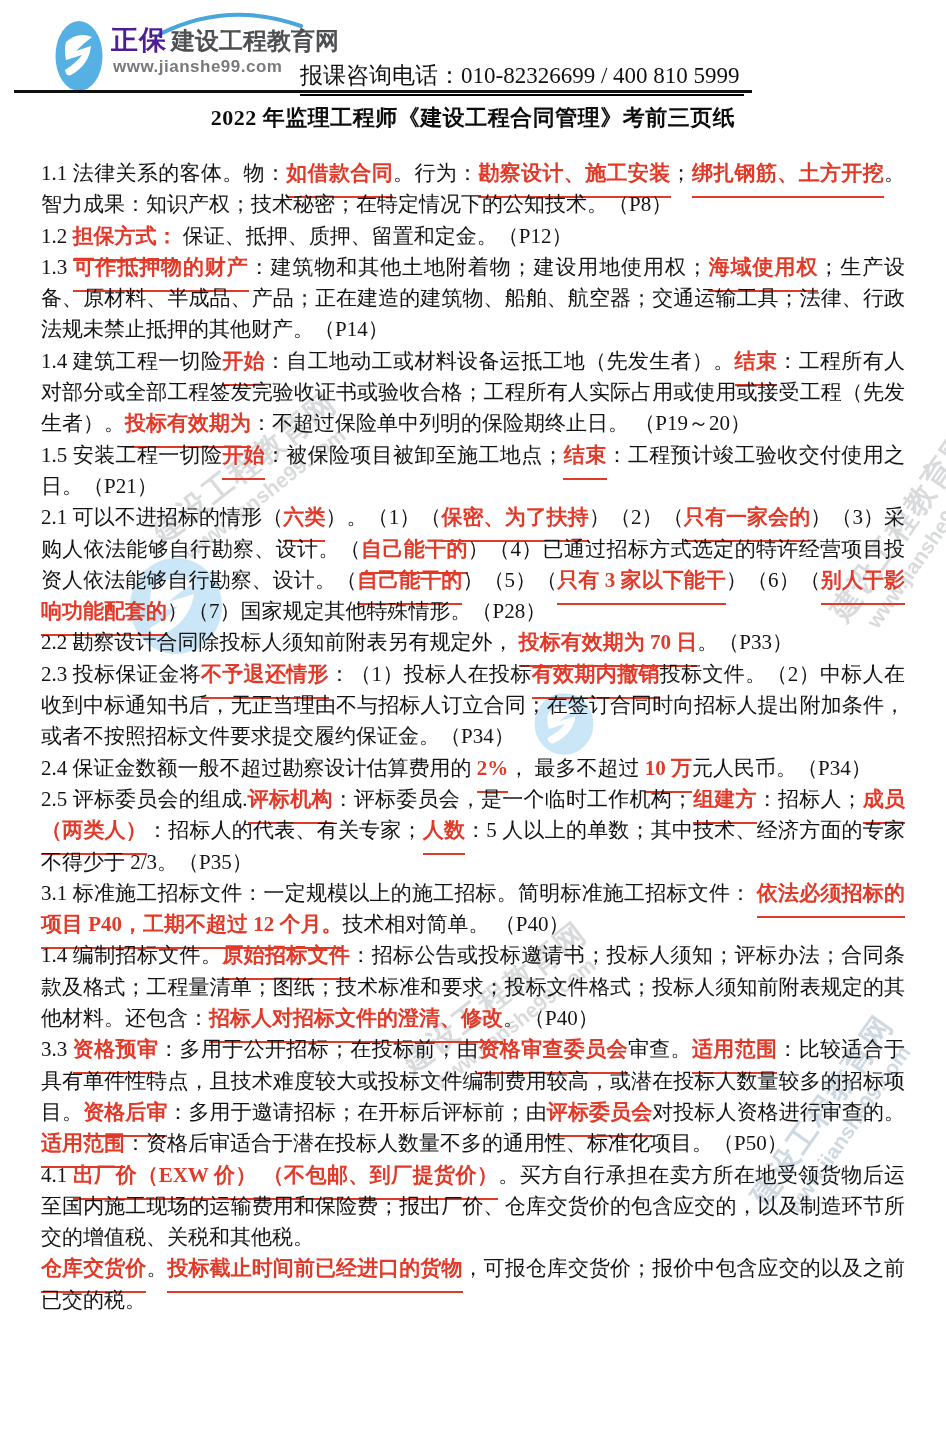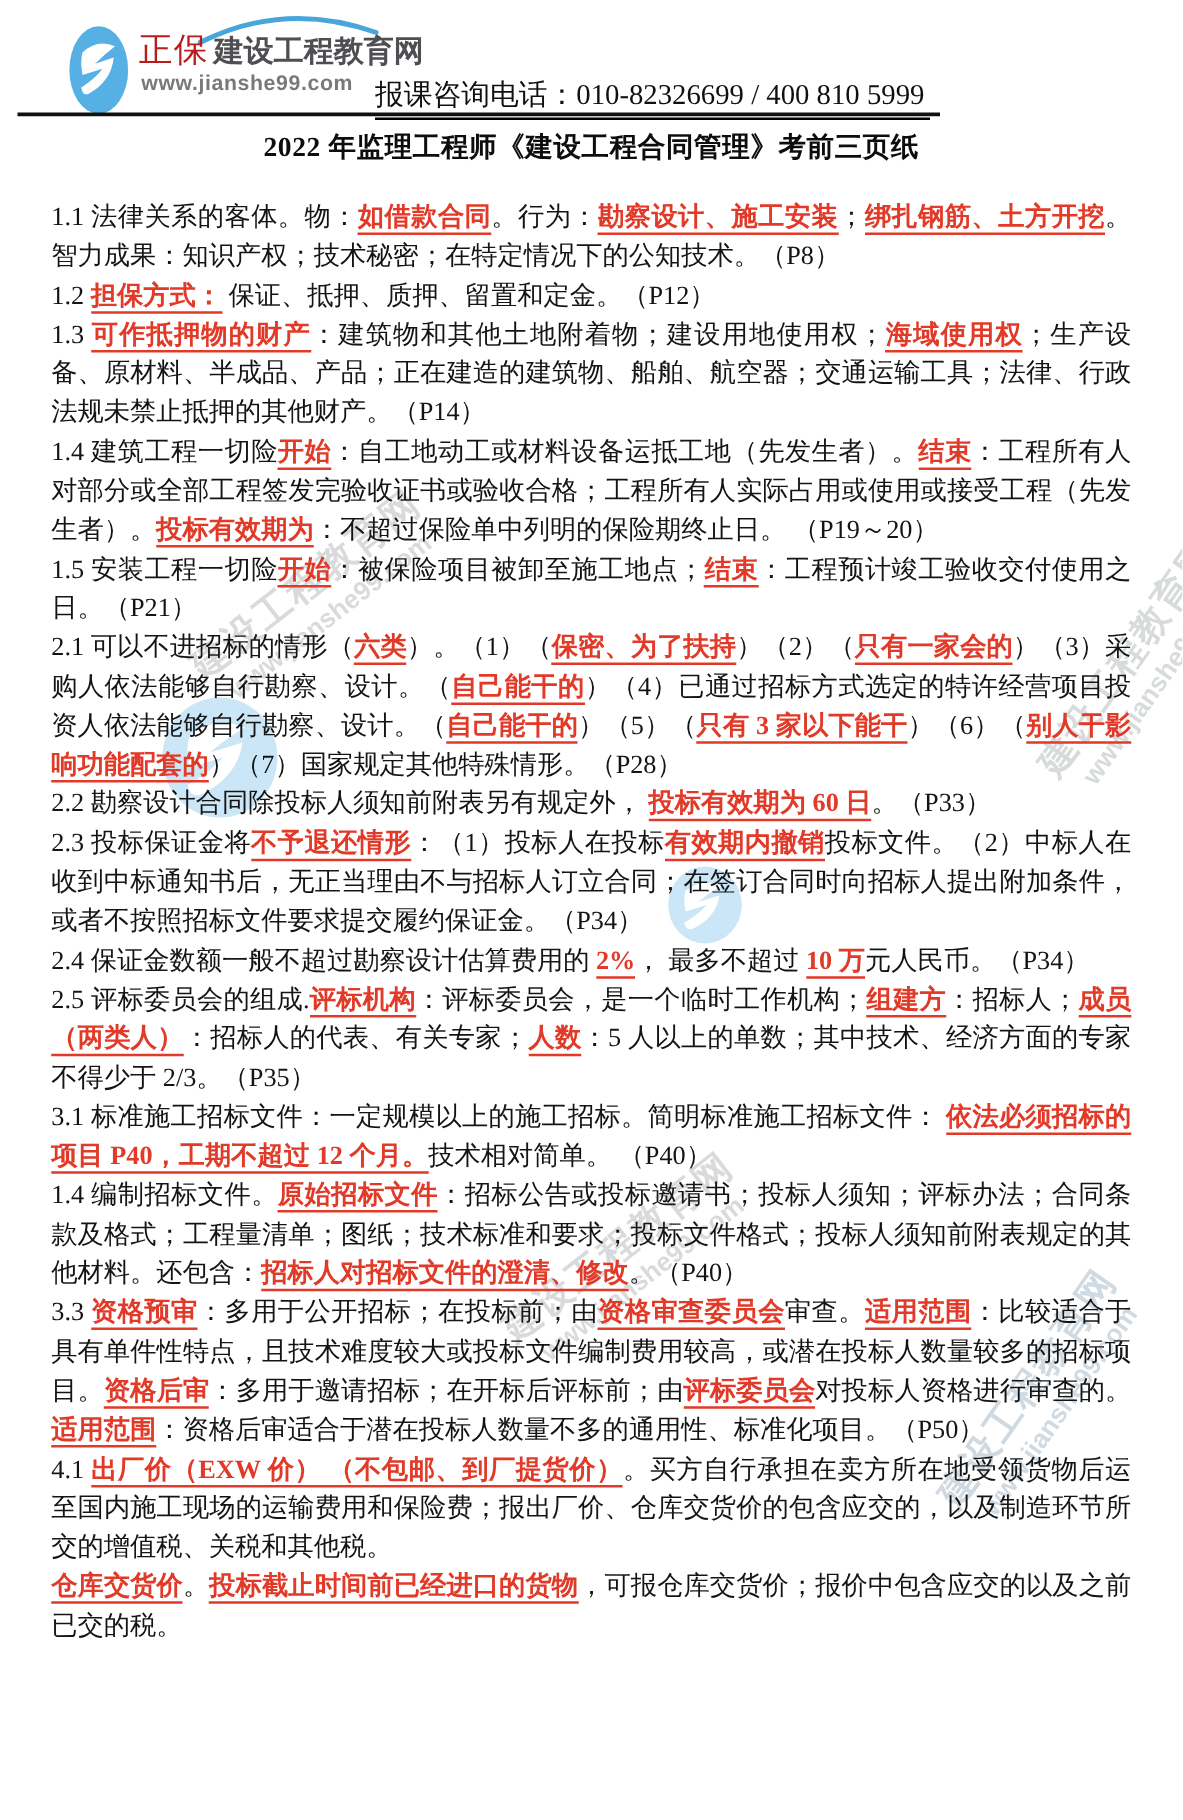--- a/index.html
+++ b/index.html
@@ -14,21 +14,21 @@
     color: #141414;
   }
 
   
   .header { position: absolute; top: 0; left: 0; width: 946px; height: 104px; }
   .logo-mark { position: absolute; left: 55px; top: 20px; width: 48px; height: 72px; }
   .brand-arc { position: absolute; left: 158px; top: 8px; width: 145px; height: 30px; }
   .brand-row { position: absolute; left: 111px; top: 22px; white-space: nowrap; }
   .brand-cn {
     font-family: "Liberation Sans", "DejaVu Sans", sans-serif;
-    font-weight: normal; font-size: 27px; color: #b91c1c; letter-spacing: 1px;
+    font-weight: bold; font-size: 27px; color: #4c1d95; letter-spacing: 1px;
   }
   .brand-site {
     font-family: "Liberation Sans", "DejaVu Sans", sans-serif;
     font-weight: bold; font-size: 24px; color: #4d4f52; margin-left: 4px;
   }
   .brand-url {
     position: absolute; left: 113px; top: 57px;
     font-family: "Liberation Sans", "DejaVu Sans", sans-serif;
     font-weight: bold; font-size: 17px; color: #77797c; letter-spacing: 0.5px;
   }
@@ -57,21 +57,21 @@
     padding: 0 41px;
     font-size: 21px; line-height: 31.3px;
     text-align: justify;
     z-index: 2;
   }
   .content p { margin: 0; }
   .hl {
     color: #e23a28;
     font-weight: bold;
     border-bottom: 2px solid #e23a28;
-    padding-bottom: 1px;
+    padding-bottom: 11px;
   }
 
   
   .wm {
     position: absolute; z-index: 1; pointer-events: none;
     text-align: center; white-space: nowrap;
     font-family: "Liberation Sans", "DejaVu Sans", sans-serif;
     font-weight: bold; color: #9aa0a4; opacity: 0.38;
   }
   .wm .wm-l1 { font-size: 30px; letter-spacing: 2px; }
@@ -128,21 +128,21 @@
 
   <h1 class="doc-title">2022 年监理工程师《建设工程合同管理》考前三页纸</h1>
 
   <div class="content">
       <p><span>1.1 法律关系的客体。物：</span><span class="hl">如借款合同</span><span>。行为：</span><span class="hl">勘察设计、施工安装</span><span>；</span><span class="hl">绑扎钢筋、土方开挖</span><span>。智力成果：知识产权；技术秘密；在特定情况下的公知技术。（P8）</span></p>
       <p><span>1.2 </span><span class="hl">担保方式：</span><span> 保证、抵押、质押、留置和定金。（P12）</span></p>
       <p><span>1.3 </span><span class="hl">可作抵押物的财产</span><span>：建筑物和其他土地附着物；建设用地使用权；</span><span class="hl">海域使用权</span><span>；生产设备、原材料、半成品、产品；正在建造的建筑物、船舶、航空器；交通运输工具；法律、行政法规未禁止抵押的其他财产。（P14）</span></p>
       <p><span>1.4 建筑工程一切险</span><span class="hl">开始</span><span>：自工地动工或材料设备运抵工地（先发生者）。</span><span class="hl">结束</span><span>：工程所有人对部分或全部工程签发完验收证书或验收合格；工程所有人实际占用或使用或接受工程（先发生者）。</span><span class="hl">投标有效期为</span><span>：不超过保险单中列明的保险期终止日。 （P19～20）</span></p>
       <p><span>1.5 安装工程一切险</span><span class="hl">开始</span><span>：被保险项目被卸至施工地点；</span><span class="hl">结束</span><span>：工程预计竣工验收交付使用之日。（P21）</span></p>
       <p><span>2.1 可以不进招标的情形（</span><span class="hl">六类</span><span>）。（1）（</span><span class="hl">保密、为了扶持</span><span>）（2）（</span><span class="hl">只有一家会的</span><span>）（3）采购人依法能够自行勘察、设计。（</span><span class="hl">自己能干的</span><span>）（4）已通过招标方式选定的特许经营项目投资人依法能够自行勘察、设计。（</span><span class="hl">自己能干的</span><span>）（5）（</span><span class="hl">只有 3 家以下能干</span><span>）（6）（</span><span class="hl">别人干影响功能配套的</span><span>）（7）国家规定其他特殊情形。（P28）</span></p>
-      <p><span>2.2 勘察设计合同除投标人须知前附表另有规定外， </span><span class="hl">投标有效期为 60 日</span><span>。（P33）</span></p>
+      <p><span>2.2 勘察设计合同除投标人须知前附表另有规定外， </span><span class="hl">投标有效期为 70 日</span><span>。（P33）</span></p>
       <p><span>2.3 投标保证金将</span><span class="hl">不予退还情形</span><span>：（1）投标人在投标</span><span class="hl">有效期内撤销</span><span>投标文件。（2）中标人在收到中标通知书后，无正当理由不与招标人订立合同；在签订合同时向招标人提出附加条件，或者不按照招标文件要求提交履约保证金。（P34）</span></p>
       <p><span>2.4 保证金数额一般不超过勘察设计估算费用的 </span><span class="hl">2%</span><span>， 最多不超过 </span><span class="hl">10 万</span><span>元人民币。（P34）</span></p>
       <p><span>2.5 评标委员会的组成.</span><span class="hl">评标机构</span><span>：评标委员会，是一个临时工作机构；</span><span class="hl">组建方</span><span>：招标人；</span><span class="hl">成员（两类人）</span><span>：招标人的代表、有关专家；</span><span class="hl">人数</span><span>：5 人以上的单数；其中技术、经济方面的专家不得少于 2/3。（P35）</span></p>
       <p><span>3.1 标准施工招标文件：一定规模以上的施工招标。简明标准施工招标文件： </span><span class="hl">依法必须招标的项目 P40，工期不超过 12 个月。</span><span>技术相对简单。 （P40）</span></p>
       <p><span>1.4 编制招标文件。</span><span class="hl">原始招标文件</span><span>：招标公告或投标邀请书；投标人须知；评标办法；合同条款及格式；工程量清单；图纸；技术标准和要求；投标文件格式；投标人须知前附表规定的其他材料。还包含：</span><span class="hl">招标人对招标文件的澄清、修改</span><span>。（P40）</span></p>
       <p><span>3.3 </span><span class="hl">资格预审</span><span>：多用于公开招标；在投标前；由</span><span class="hl">资格审查委员会</span><span>审查。</span><span class="hl">适用范围</span><span>：比较适合于具有单件性特点，且技术难度较大或投标文件编制费用较高，或潜在投标人数量较多的招标项目。</span><span class="hl">资格后审</span><span>：多用于邀请招标；在开标后评标前；由</span><span class="hl">评标委员会</span><span>对投标人资格进行审查的。</span><span class="hl">适用范围</span><span>：资格后审适合于潜在投标人数量不多的通用性、标准化项目。（P50）</span></p>
       <p><span>4.1 </span><span class="hl">出厂价（EXW 价） （不包邮、到厂提货价）</span><span>。买方自行承担在卖方所在地受领货物后运至国内施工现场的运输费用和保险费；报出厂价、仓库交货价的包含应交的，以及制造环节所交的增值税、关税和其他税。</span></p>
       <p><span class="hl">仓库交货价</span><span>。</span><span class="hl">投标截止时间前已经进口的货物</span><span>，可报仓库交货价；报价中包含应交的以及之前已交的税。</span></p>
     </div>
 

